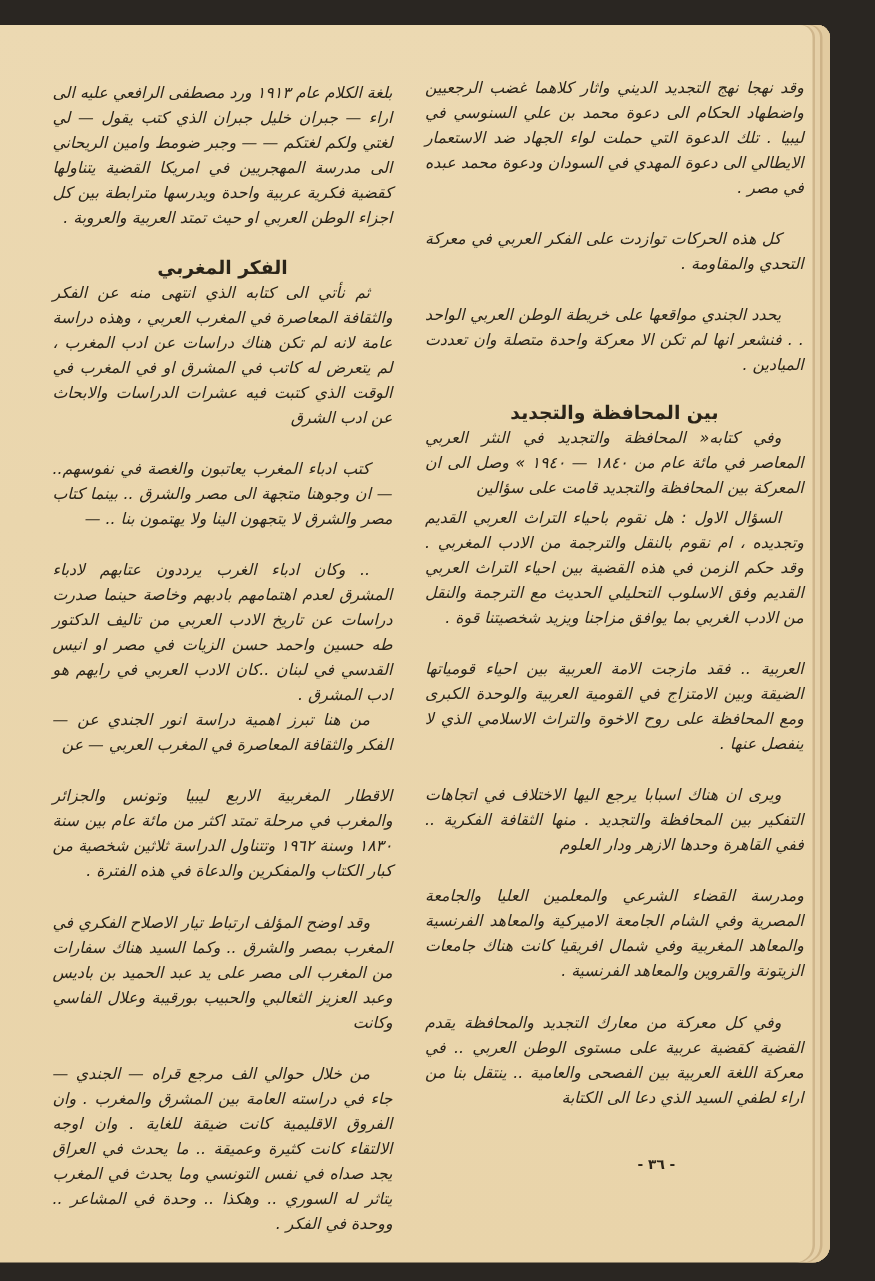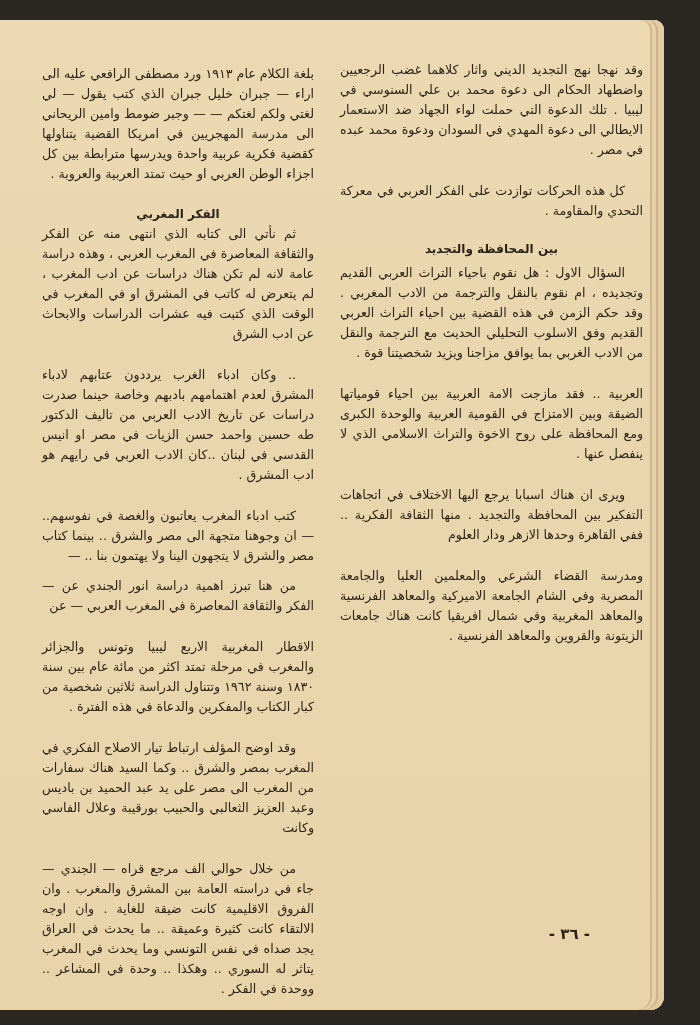--- a/index.html
+++ b/index.html
@@ -21,61 +21,64 @@
       position: absolute;
       direction: rtl;
       text-align: justify;
       text-align-last: right;
       color: #2b2418;
       font-size: 12.6px;
       line-height: 20px;
     }
     .col-right { left: 340px; top: 40px; width: 303px; }
     .col-left  { left: 42px;  top: 44px; width: 272px; }
-    .col p { margin: 0; text-indent: 18px; }
+    .col p { margin: 0; text-indent: 18px; font-style: italic; }
     .col p.noindent { text-indent: 0; }
     .col p + p { margin-top: 21px; }
     .col h2 {
       margin: 18px 0 0 0;
       text-align: right; text-align-last: center;
-      font-size: 12px; font-weight: bold;
+      font-size: 15px; font-weight: bold;
       line-height: 20px;
     }
     .col h2 + p { margin-top: 0; }
     .col-left h2 { margin-top: 20px; }
     .col-right .q1 { margin-top: 4px; }
     .pagenum {
       position: absolute;
       left: 510px; top: 905px;
-      width: 80px; text-align: right;
-      font-size: 15px; font-weight: bold; color: #2b2418;
+      width: 80px; text-align: left;
+      font-size: 11px; font-weight: bold; color: #2b2418;
       direction: rtl;
     }
   </style>
 </head>
 <body>
 
 <div class="page">
 
   <div class="col col-right">
     <p class="noindent">وقد نهجا نهج التجديد الديني واثار كلاهما غضب الرجعيين واضطهاد الحكام الى دعوة محمد بن علي السنوسي في ليبيا . تلك الدعوة التي حملت لواء الجهاد ضد الاستعمار الايطالي الى دعوة المهدي في السودان ودعوة محمد عبده في مصر .</p>
     <p>كل هذه الحركات توازدت على الفكر العربي في معركة التحدي والمقاومة .</p>
+    <p>يحدد الجندي مواقعها على خريطة الوطن العربي الواحد . . فنشعر انها لم تكن الا معركة واحدة متصلة وان تعددت الميادين .</p>
     <h2>بين المحافظة والتجديد</h2>
+    <p>وفي كتابه« المحافظة والتجديد في النثر العربي المعاصر في مائة عام من ١٨٤٠ — ١٩٤٠ » وصل الى ان المعركة بين المحافظة والتجديد قامت على سؤالين</p>
     <p class="q1">السؤال الاول : هل نقوم باحياء التراث العربي القديم وتجديده ، ام نقوم بالنقل والترجمة من الادب المغربي . وقد حكم الزمن في هذه القضية بين احياء التراث العربي القديم وفق الاسلوب التحليلي الحديث مع الترجمة والنقل من الادب الغربي بما يوافق مزاجنا ويزيد شخصيتنا قوة .</p>
     <p class="noindent">العربية .. فقد مازجت الامة العربية بين احياء قومياتها الضيقة وبين الامتزاج في القومية العربية والوحدة الكبرى ومع المحافظة على روح الاخوة والتراث الاسلامي الذي لا ينفصل عنها .</p>
     <p>ويرى ان هناك اسبابا يرجع اليها الاختلاف في اتجاهات التفكير بين المحافظة والتجديد . منها الثقافة الفكرية .. ففي القاهرة وحدها الازهر ودار العلوم</p>
     <p class="noindent">ومدرسة القضاء الشرعي والمعلمين العليا والجامعة المصرية وفي الشام الجامعة الاميركية والمعاهد الفرنسية والمعاهد المغربية وفي شمال افريقيا كانت هناك جامعات الزيتونة والقروين والمعاهد الفرنسية .</p>
+    <p>وفي كل معركة من معارك التجديد والمحافظة يقدم القضية كقضية عربية على مستوى الوطن العربي .. في معركة اللغة العربية بين الفصحى والعامية .. ينتقل بنا من اراء لطفي السيد الذي دعا الى الكتابة</p>
   </div>
 
   <div class="col col-left">
     <p class="noindent">بلغة الكلام عام ١٩١٣ ورد مصطفى الرافعي عليه الى اراء — جبران خليل جبران الذي كتب يقول — لي لغتي ولكم لغتكم — — وجبر ضومط وامين الريحاني الى مدرسة المهجريين في امريكا القضية يتناولها كقضية فكرية عربية واحدة ويدرسها مترابطة بين كل اجزاء الوطن العربي او حيث تمتد العربية والعروبة .</p>
     <h2>الفكر المغربي</h2>
     <p>ثم نأتي الى كتابه الذي انتهى منه عن الفكر والثقافة المعاصرة في المغرب العربي ، وهذه دراسة عامة لانه لم تكن هناك دراسات عن ادب المغرب ، لم يتعرض له كاتب في المشرق او في المغرب في الوقت الذي كتبت فيه عشرات الدراسات والابحاث عن ادب الشرق</p>
+    <p>كتب ادباء المغرب يعاتبون والغصة في نفوسهم.. — ان وجوهنا متجهة الى مصر والشرق .. بينما كتاب مصر والشرق لا يتجهون الينا ولا يهتمون بنا .. —</p>
     <p>.. وكان ادباء الغرب يرددون عتابهم لادباء المشرق لعدم اهتمامهم بادبهم وخاصة حينما صدرت دراسات عن تاريخ الادب العربي من تاليف الدكتور طه حسين واحمد حسن الزيات في مصر او انيس القدسي في لبنان ..كان الادب العربي في رايهم هو ادب المشرق .</p>
-    <p>كتب ادباء المغرب يعاتبون والغصة في نفوسهم.. — ان وجوهنا متجهة الى مصر والشرق .. بينما كتاب مصر والشرق لا يتجهون الينا ولا يهتمون بنا .. —</p>
-    <p style="margin-top:10px">من هنا تبرز اهمية دراسة انور الجندي عن — الفكر والثقافة المعاصرة في المغرب العربي — عن</p>
+    <p style="margin-top:0">من هنا تبرز اهمية دراسة انور الجندي عن — الفكر والثقافة المعاصرة في المغرب العربي — عن</p>
     <p class="noindent">الاقطار المغربية الاربع ليبيا وتونس والجزائر والمغرب في مرحلة تمتد اكثر من مائة عام بين سنة ١٨٣٠ وسنة ١٩٦٢ وتتناول الدراسة ثلاثين شخصية من كبار الكتاب والمفكرين والدعاة في هذه الفترة .</p>
     <p>وقد اوضح المؤلف ارتباط تيار الاصلاح الفكري في المغرب بمصر والشرق .. وكما السيد هناك سفارات من المغرب الى مصر على يد عبد الحميد بن باديس وعبد العزيز الثعالبي والحبيب بورقيبة وعلال الفاسي وكانت</p>
     <p>من خلال حوالي الف مرجع قراه — الجندي — جاء في دراسته العامة بين المشرق والمغرب . وان الفروق الاقليمية كانت ضيقة للغاية . وان اوجه الالتقاء كانت كثيرة وعميقة .. ما يحدث في العراق يجد صداه في نفس التونسي وما يحدث في المغرب يتاثر له السوري .. وهكذا .. وحدة في المشاعر .. ووحدة في الفكر .</p>
   </div>
 
   <div class="pagenum">- ٣٦ -</div>
 </div>
 
 </body></html>

